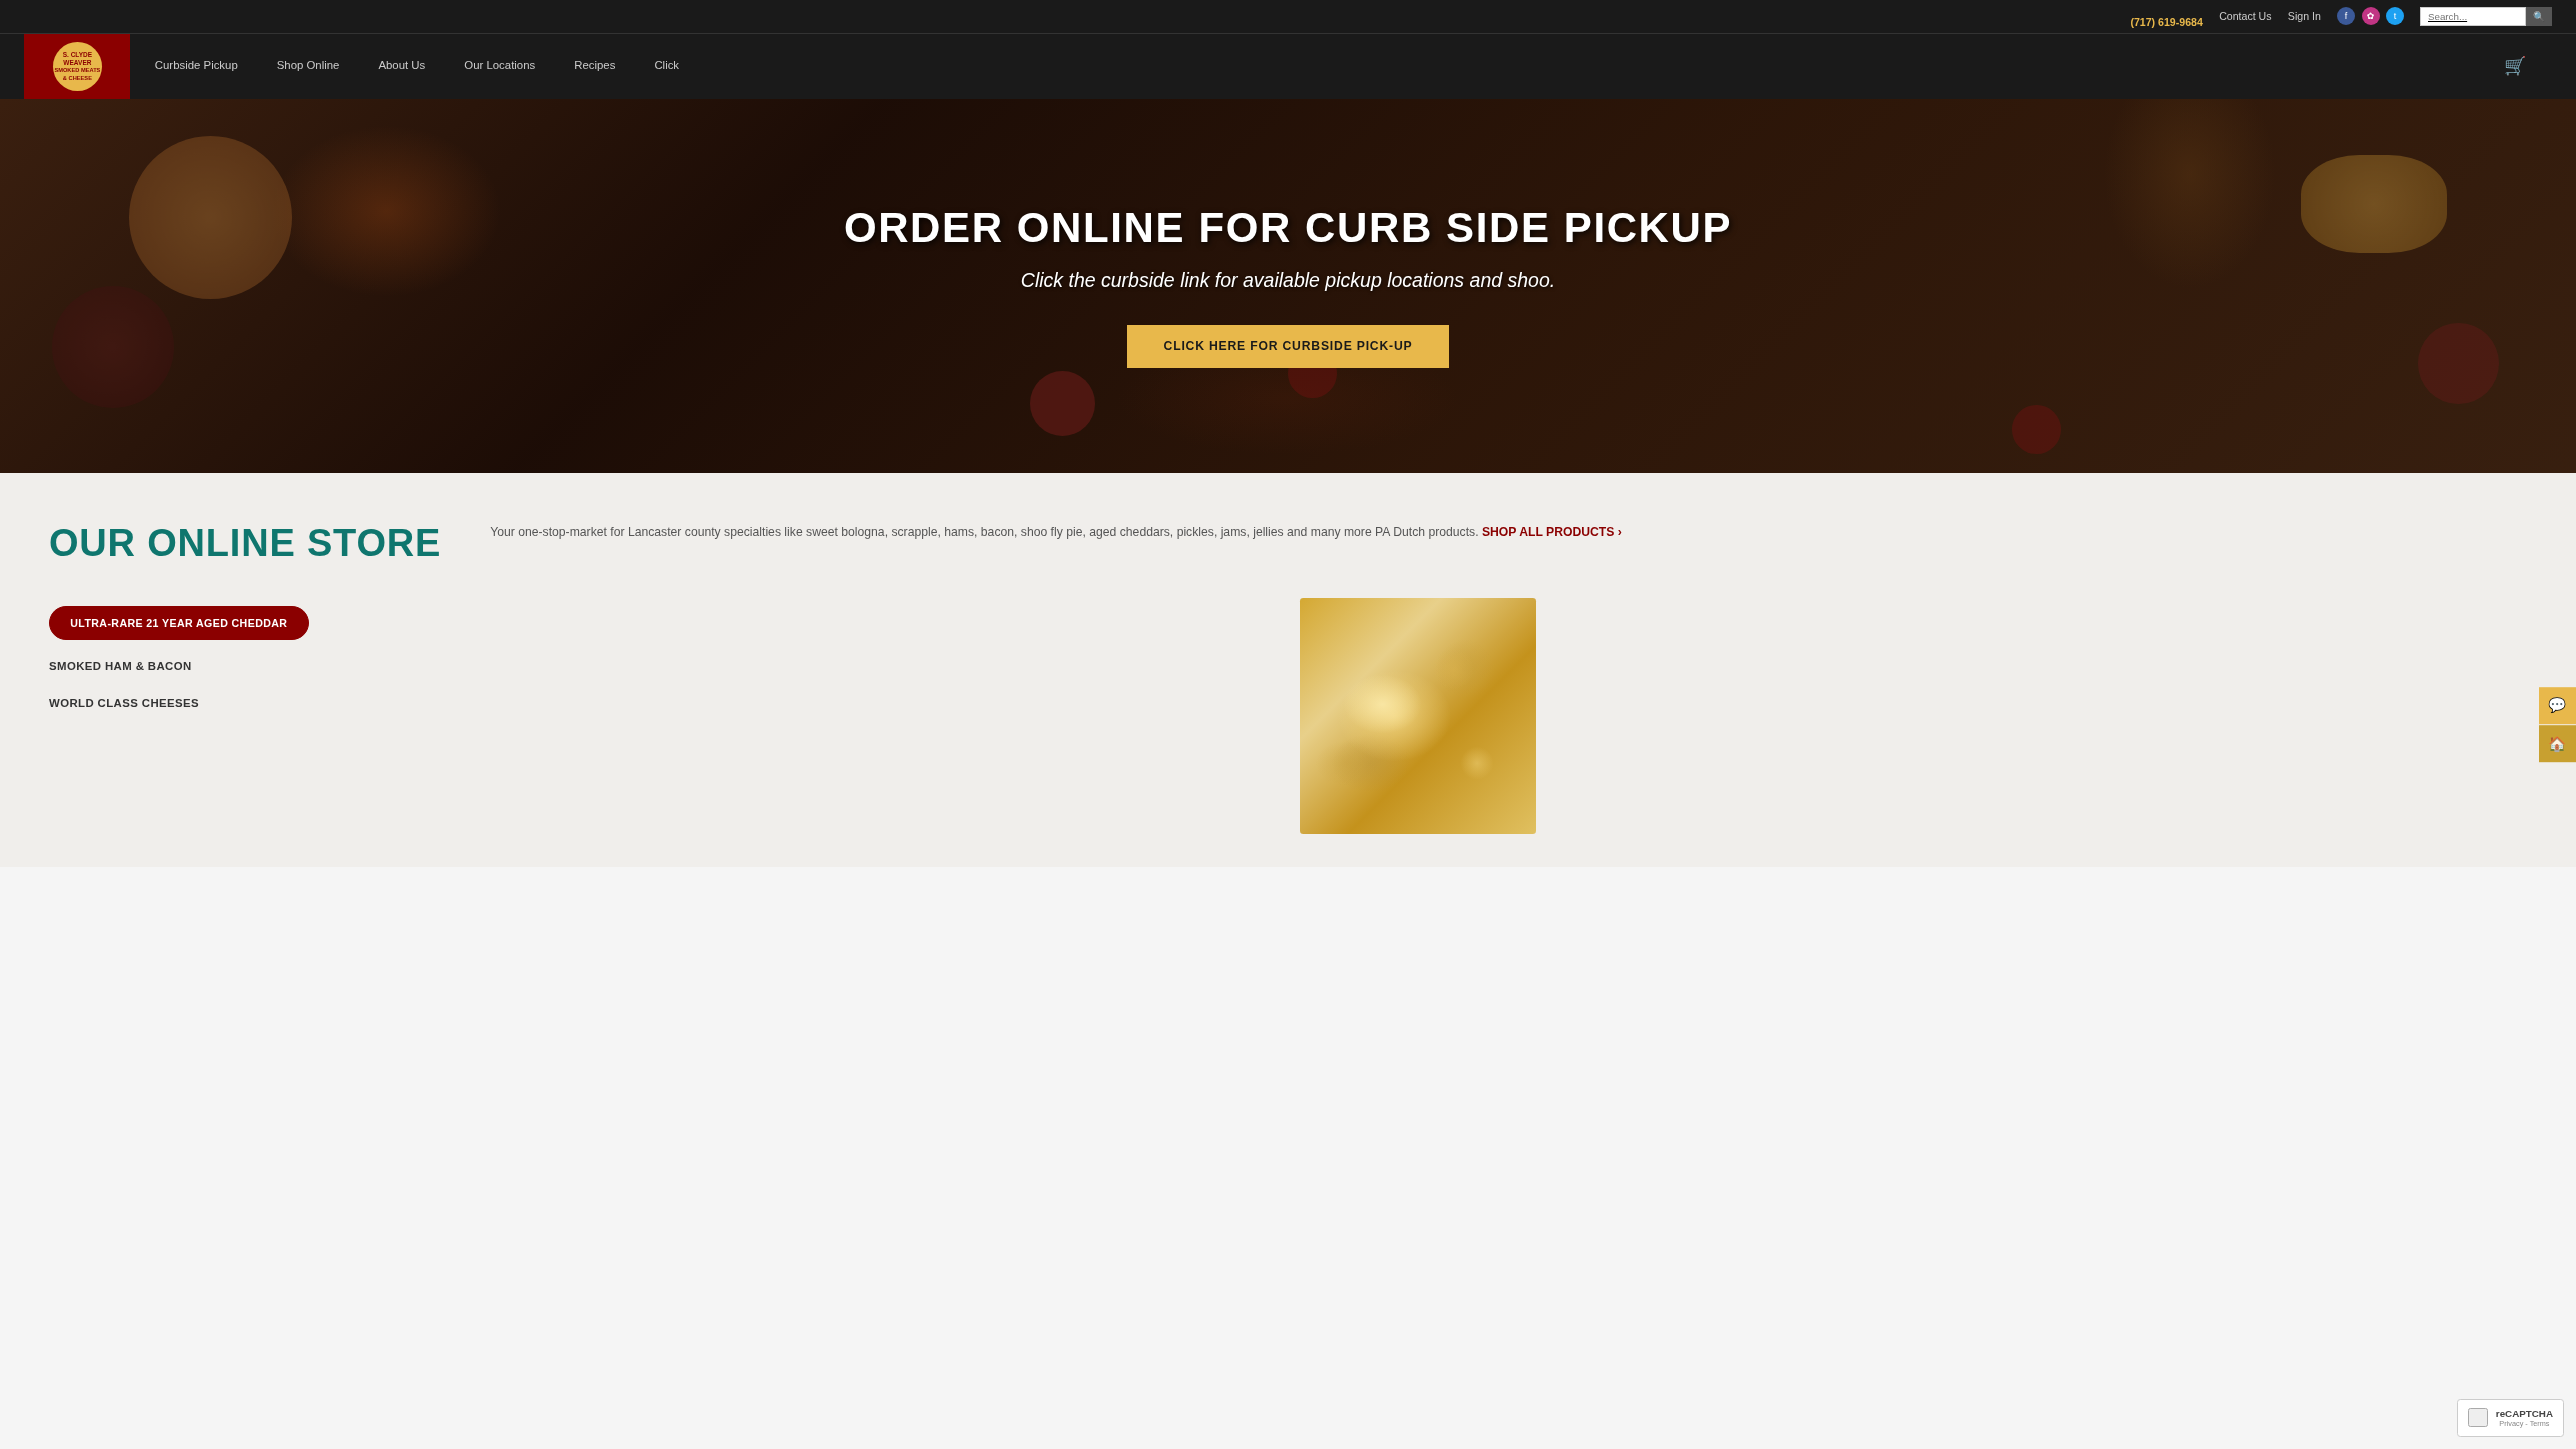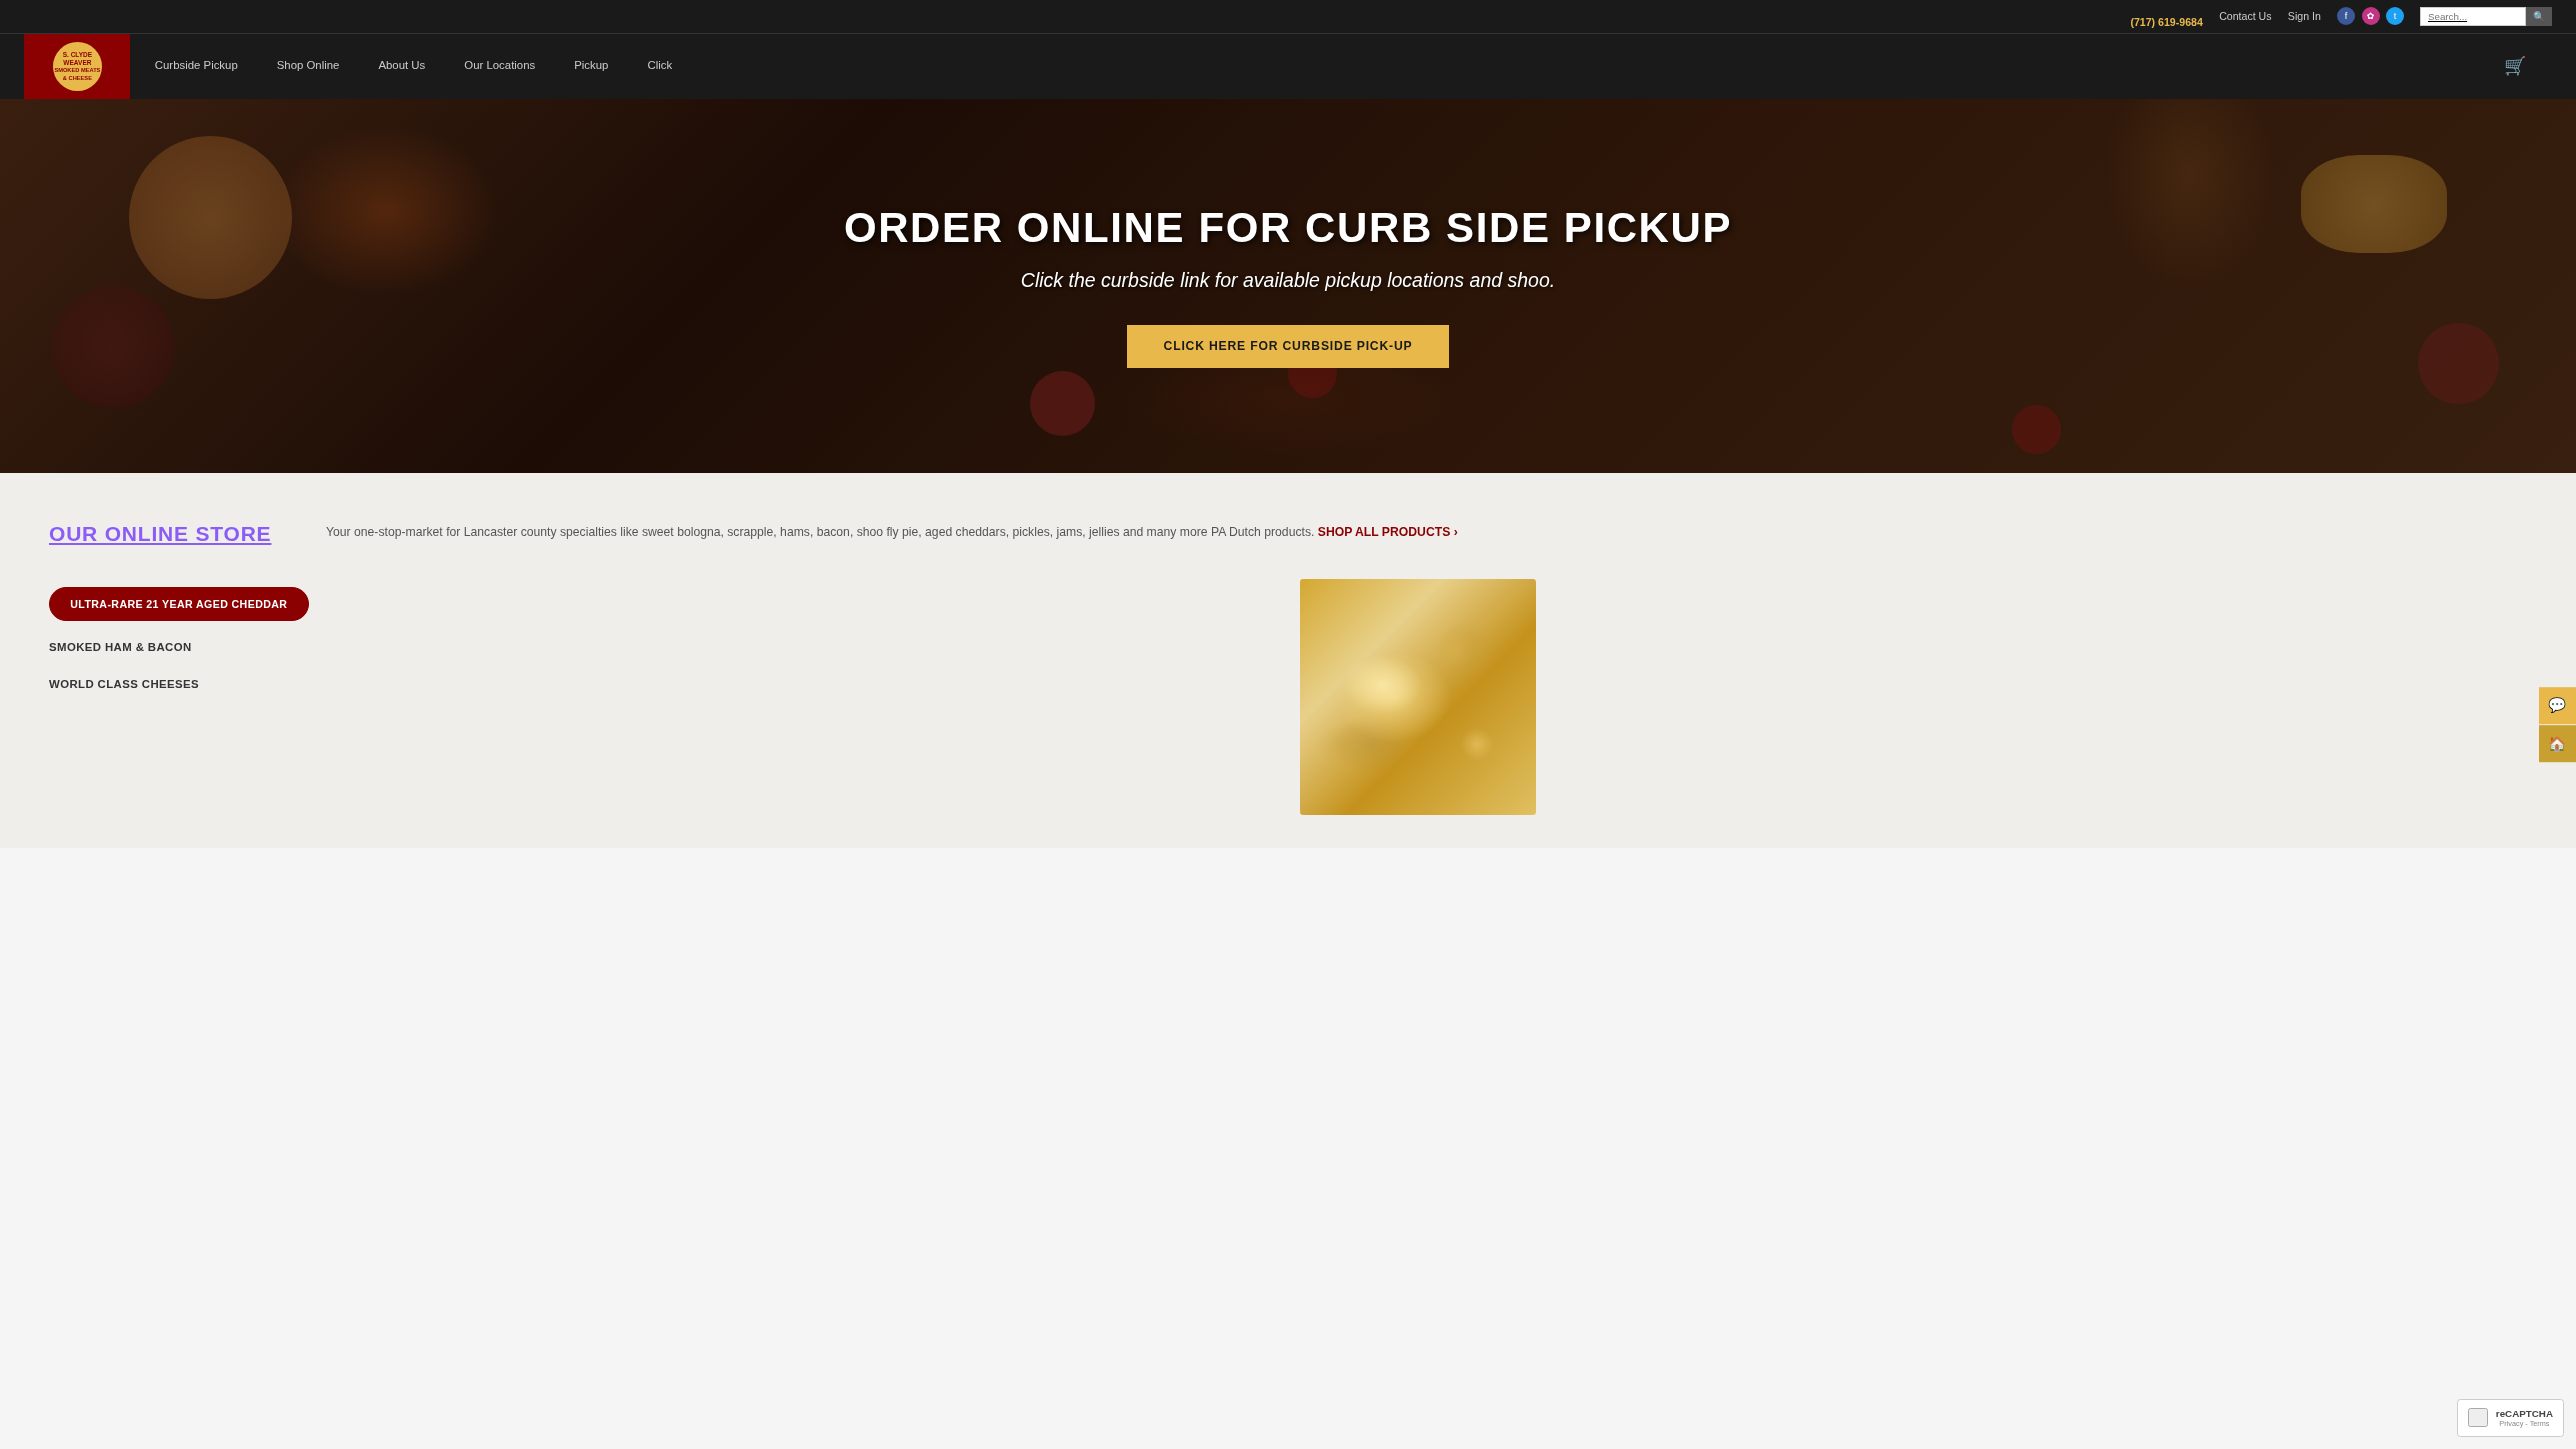--- a/index.html
+++ b/index.html
@@ -195,27 +195,26 @@
       background: #f0eeeb;
       padding: 49px 49px 33px;
     }
     .store-header {
       display: flex;
       gap: 49px;
       align-items: flex-start;
       margin-bottom: 33px;
     }
     .store-title {
-      font-size: 21px;
+      font-size: 38px;
       font-weight: 900;
-      color: #8b5cf6;
+      color: #0f766e;
       text-transform: uppercase;
       min-width: 228px;
       letter-spacing: 0.8px;
-      text-decoration: underline;
     }
     .store-desc {
       color: #555;
       font-size: 12.2px;
       line-height: 1.7;
       flex: 1;
     }
     .store-desc a {
       color: #8b0000;
       font-weight: bold;
@@ -350,21 +349,21 @@
   <div class="logo-area">
     <div class="logo-badge">
       <span style="font-size:6.5px;line-height:1.2;text-align:center;">S. CLYDE<br>WEAVER<br><span style="font-size:5.7px;">SMOKED MEATS<br>&amp; CHEESE</span></span>
     </div>
   </div>
   <nav>
     <a>Curbside Pickup</a>
     <a>Shop Online</a>
     <a>About Us</a>
     <a>Our Locations</a>
-    <a>Pickup</a>
+    <a>Recipes</a>
     <a>Click</a>
     <div class="cart-icon">🛒</div>
   </nav>
 </div>
 
 <div class="hero">
   <div class="hero-bg"></div>
   <div class="hero-decoration"></div>
 
   <div style="position:absolute;inset:0;overflow:hidden;opacity:0.4;">

